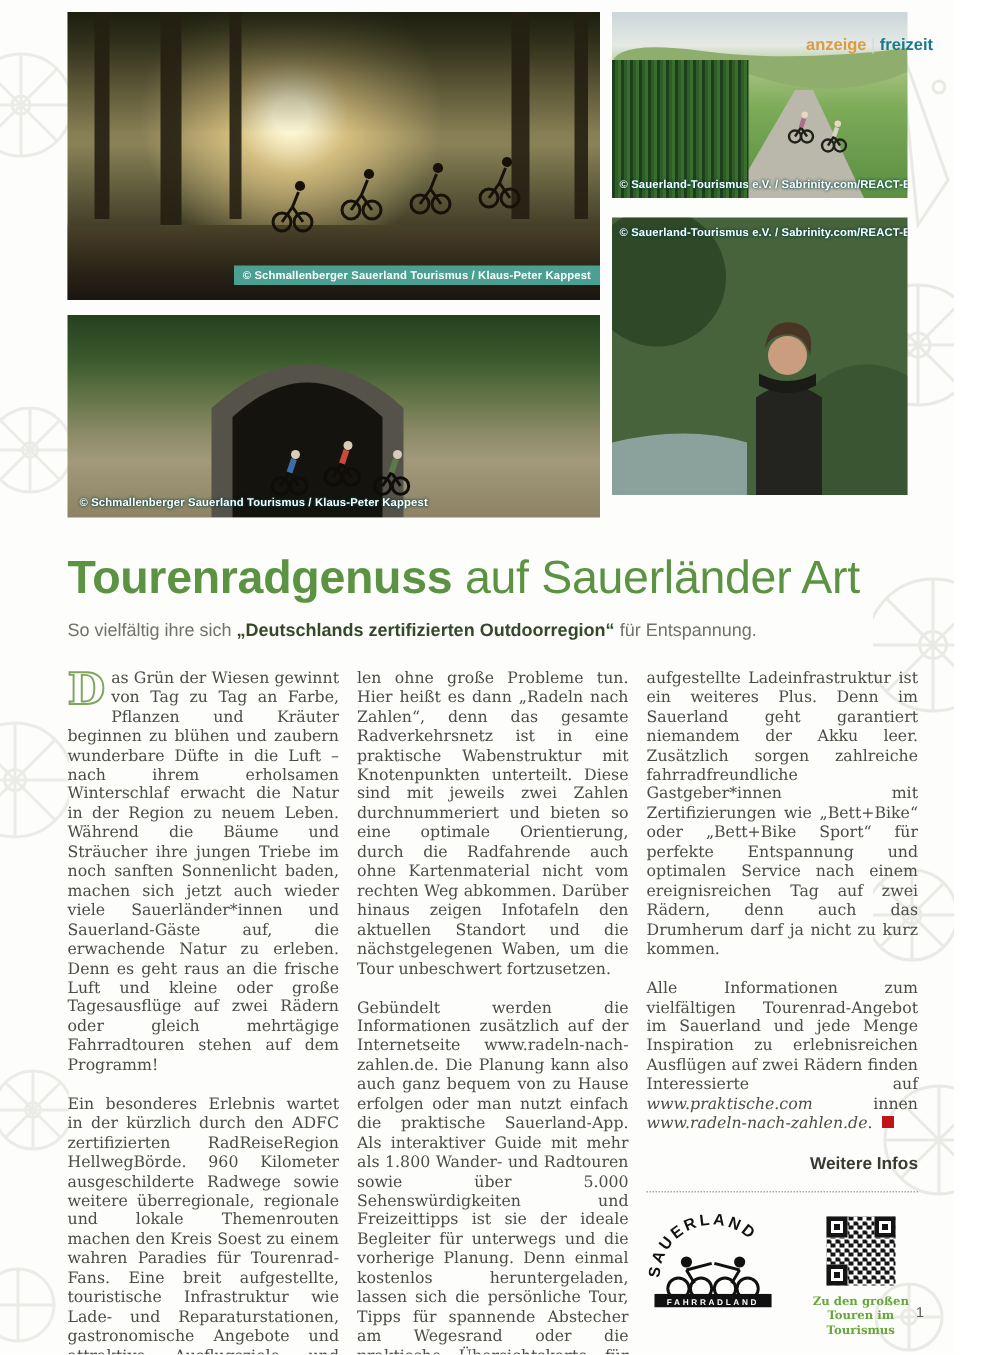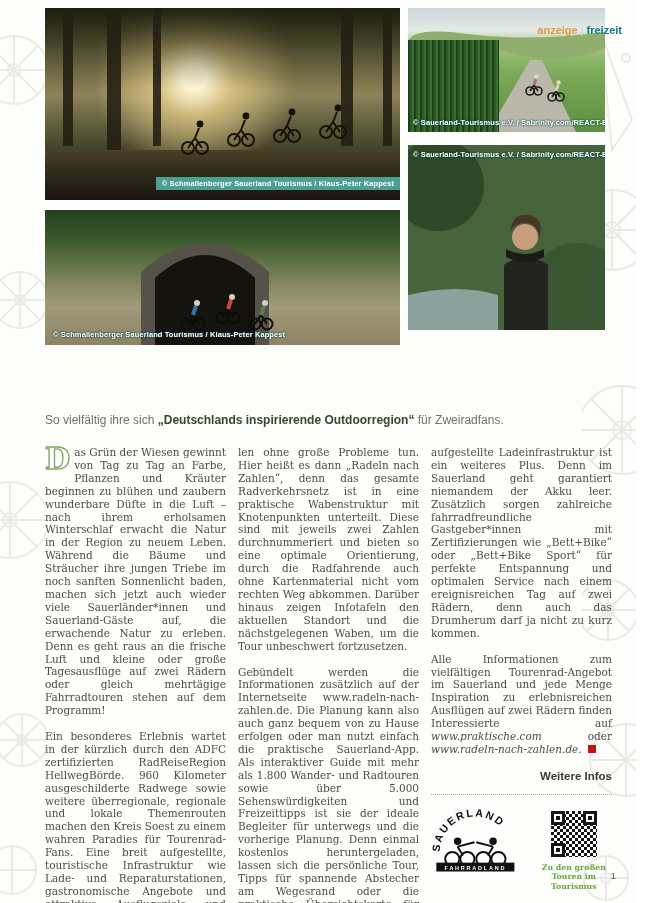--- a/index.html
+++ b/index.html
@@ -235,36 +235,37 @@
       <circle cx="170" cy="150" r="52" fill="#35502c" opacity=".7"></circle>
       <path d="M0,150 Q50,138 90,150 L90,185 L0,185 Z" fill="#8aa29b"></path>
       <path d="M96,185 L96,120 Q118,104 140,120 L140,185 Z" fill="#23231f"></path>
       <circle cx="117" cy="92" r="13" fill="#c99d7e"></circle>
       <path d="M102,88 Q104,68 120,70 Q136,72 132,92 Q128,76 114,78 Q104,80 102,88 Z" fill="#4a3524"></path>
       <path d="M98,112 Q117,122 136,112 L136,104 Q117,114 98,104 Z" fill="#1a1a16"></path>
     </svg>
     <div class="credit">© Sauerland-Tourismus e.V. / Sabrinity.com/REACT-EU</div>
   </div>
 
-  <p class="subtitle"><span>So vielfältig ihre sich </span><b>„Deutschlands inspirierende Outdoorregion“</b><span> für Zweiradfans.</span></p>
+  <h1 class="title"><b>Tourenradgenuss</b><span> auf Sauerländer Art</span></h1>
+  <p class="subtitle"><span>So vielfältig ihre sich </span><b>„Deutschlands zertifizierten Outdoorregion“</b><span> für Entspannung.</span></p>
 
   <div class="columns">
     <div class="col">
       <p><span class="dropcap">D</span><span>as Grün der Wiesen gewinnt von Tag zu Tag an Farbe, Pflanzen und Kräuter beginnen zu blühen und zaubern wunderbare Düfte in die Luft – nach ihrem erholsamen Winterschlaf erwacht die Natur in der Region zu neuem Leben. Während die Bäume und Sträucher ihre jungen Triebe im noch sanften Sonnenlicht baden, machen sich jetzt auch wieder viele Sauerländer*innen und Sauerland-Gäste auf, die erwachende Natur zu erleben. Denn es geht raus an die frische Luft und kleine oder große Tagesausflüge auf zwei Rädern oder gleich mehrtägige Fahrradtouren stehen auf dem Programm!</span></p>
       <p>Ein besonderes Erlebnis wartet in der kürzlich durch den ADFC zertifizierten RadReiseRegion HellwegBörde. 960 Kilometer ausgeschilderte Radwege sowie weitere überregionale, regionale und lokale Themenrouten machen den Kreis Soest zu einem wahren Paradies für Tourenrad-Fans. Eine breit aufgestellte, touristische Infrastruktur wie Lade- und Reparaturstationen, gastronomische Angebote und attraktive Ausflugsziele und Sehenswürdigkeiten runden das Portfolio ab.</p>
 
     </div>
     <div class="col">
       <p>len ohne große Probleme tun. Hier heißt es dann „Radeln nach Zahlen“, denn das gesamte Radverkehrsnetz ist in eine praktische Wabenstruktur mit Knotenpunkten unterteilt. Diese sind mit jeweils zwei Zahlen durchnummeriert und bieten so eine optimale Orientierung, durch die Radfahrende auch ohne Kartenmaterial nicht vom rechten Weg abkommen. Darüber hinaus zeigen Infotafeln den aktuellen Standort und die nächstgelegenen Waben, um die Tour unbeschwert fortzusetzen.</p>
       <p>Gebündelt werden die Informationen zusätzlich auf der Internetseite www.radeln-nach-zahlen.de. Die Planung kann also auch ganz bequem von zu Hause erfolgen oder man nutzt einfach die praktische Sauerland-App. Als interaktiver Guide mit mehr als 1.800 Wander- und Radtouren sowie über 5.000 Sehenswürdigkeiten und Freizeittipps ist sie der ideale Begleiter für unterwegs und die vorherige Planung. Denn einmal kostenlos heruntergeladen, lassen sich die persönliche Tour, Tipps für spannende Abstecher am Wegesrand oder die praktische Übersichtskarte für die Suche nach weiteren Highlights in der unmittelbaren Umgebung bequem anzeigen.</p>
 
     </div>
     <div class="col">
       <p>aufgestellte Ladeinfrastruktur ist ein weiteres Plus. Denn im Sauerland geht garantiert niemandem der Akku leer. Zusätzlich sorgen zahlreiche fahrradfreundliche Gastgeber*innen mit Zertifizierungen wie „Bett+Bike“ oder „Bett+Bike Sport“ für perfekte Entspannung und optimalen Service nach einem ereignisreichen Tag auf zwei Rädern, denn auch das Drumherum darf ja nicht zu kurz kommen.</p>
-      <p><span>Alle Informationen zum vielfältigen Tourenrad-Angebot im Sauerland und jede Menge Inspiration zu erlebnisreichen Ausflügen auf zwei Rädern finden Interessierte auf </span><span class="linkish">www.praktische.com</span><span> oder </span><span class="linkish">www.radeln-nach-zahlen.de</span><span>.</span><span class="end-marker"></span></p>
+      <p><span>Alle Informationen zum vielfältigen Tourenrad-Angebot im Sauerland und jede Menge Inspiration zu erlebnisreichen Ausflügen auf zwei Rädern finden Interessierte auf </span><span class="linkish">www.praktische.com</span><span> innen </span><span class="linkish">www.radeln-nach-zahlen.de</span><span>.</span><span class="end-marker"></span></p>
 
       <div class="infos-heading">Weitere Infos</div>
       <div class="dotted-rule"></div>
 
       <div class="info-row">
         <svg width="100" height="74" viewBox="0 0 100 74">
           <defs>
               <path id="arcpath" d="M10,46 A40,40 0 0 1 90,46" fill="none"></path>
             </defs>
           <text font-family="Liberation Sans, sans-serif" font-size="12" font-weight="bold" fill="#111" letter-spacing="2.2">

